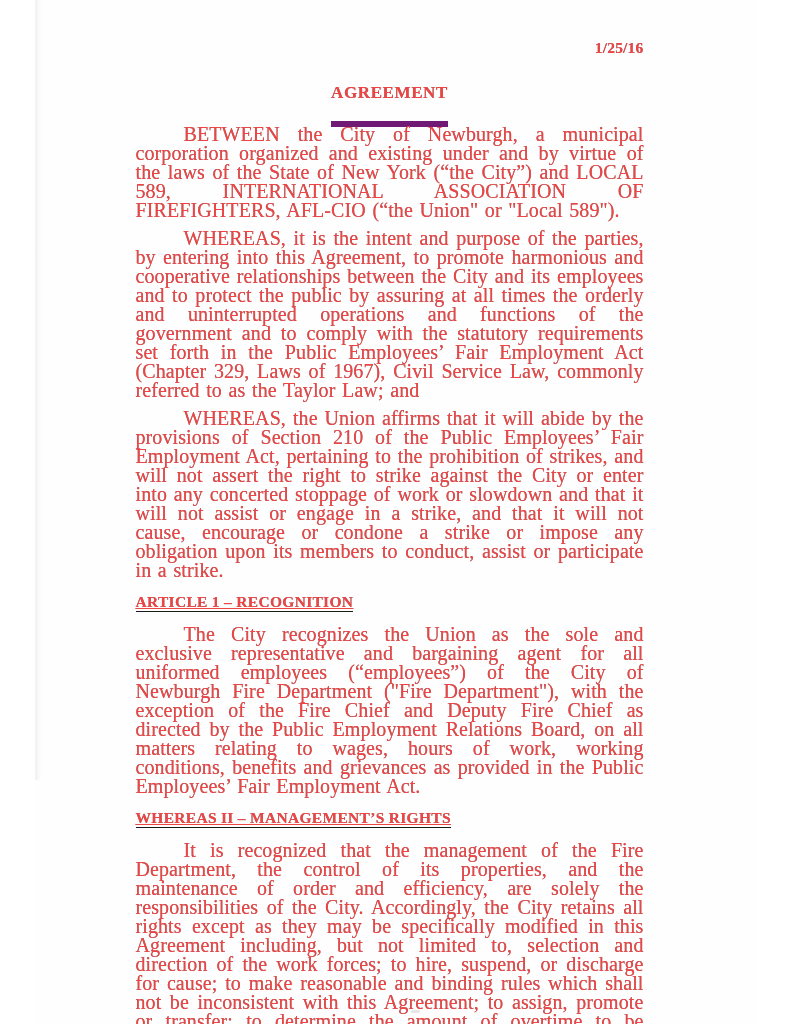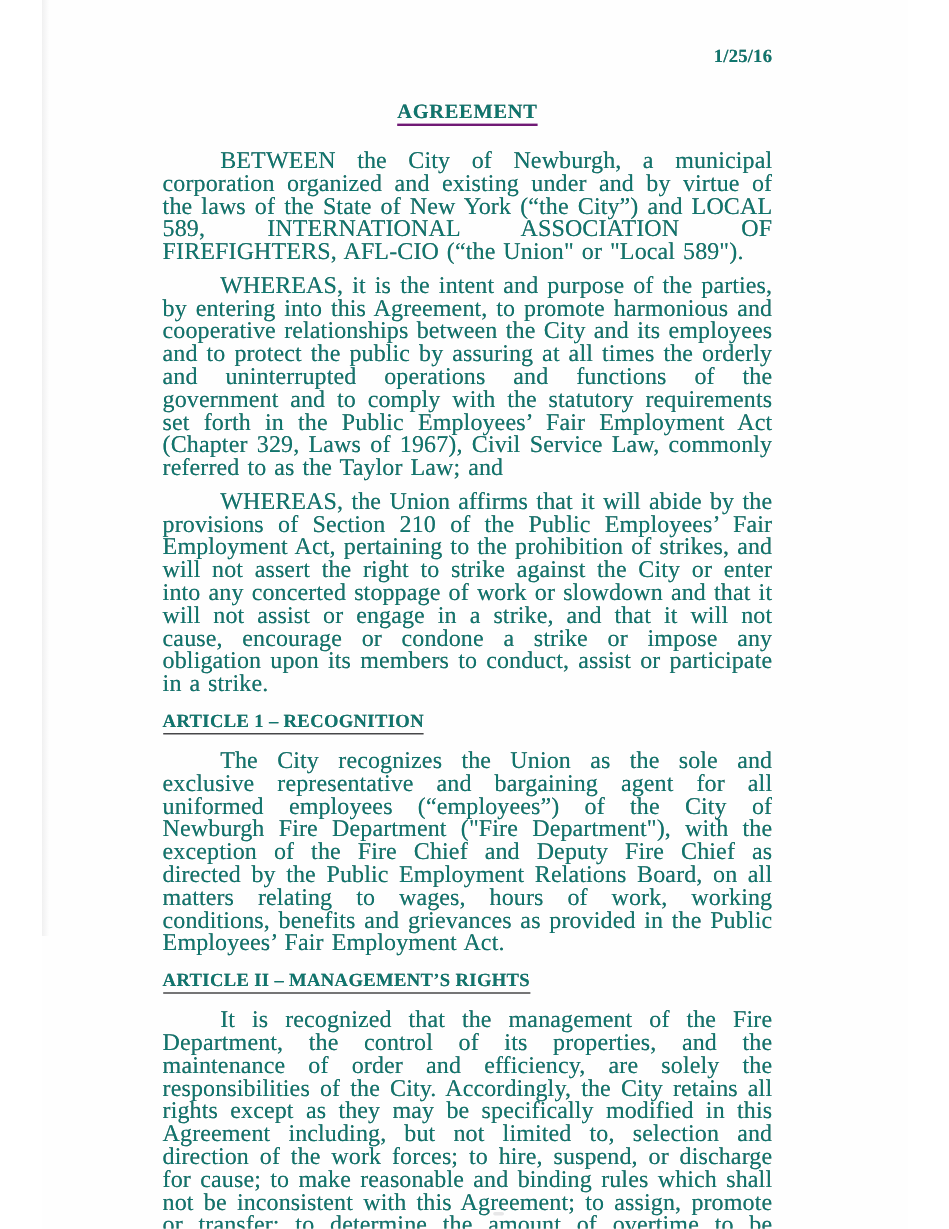--- a/index.html
+++ b/index.html
@@ -8,21 +8,21 @@
     background: #ffffff;
   }
   .page {
     position: relative;
     width: 722px;
     height: 1024px;
     margin: 0 auto;
     background: #fefefe;
     overflow: hidden;
     font-family: "Liberation Serif", "DejaVu Serif", serif;
-    color: #0f766e;
+    color: #ef4444;
     box-sizing: border-box;
     padding: 38px 113px 0 101px;
   }
   
   .edge-artifact {
     position: absolute;
     left: 0;
     top: 0;
     width: 6px;
     height: 780px;
@@ -51,41 +51,42 @@
   }
   .doc-title {
     margin: 26px 0 0 0;
     text-align: center;
     font-size: 17px;
     line-height: 20px;
     font-weight: bold;
     letter-spacing: 0.6px;
   }
   .doc-title .underlined {
-    border-bottom: 2px solid #701a75;
-    padding-bottom: 1px;
+    border-bottom: 6px solid #701a75;
+    padding-bottom: 19px;
   }
   p.body-para {
     margin: 0 0 9px 0;
     font-size: 20px;
     line-height: 19px;
     text-align: justify;
     text-indent: 48px;
     word-spacing: 1.5px;
     letter-spacing: 0.1px;
   }
   p.first-para {
     margin-top: 22px;
   }
   h2.article-heading {
     margin: 12px 0 14px 0;
     font-size: 15.5px;
     line-height: 19px;
     font-weight: bold;
     letter-spacing: 0.3px;
+    text-decoration: underline;
   }
   h2.article-heading .underlined {
     border-bottom: 1.8px solid #1b1b1d;
     padding-bottom: 1px;
   }
 </style>
 </head>
 <body>
 
 <div class="page">
@@ -104,20 +105,20 @@
 
   <p class="body-para ink">WHEREAS, the Union affirms that it will abide by the provisions of Section 210 of the Public Employees’ Fair Employment Act, pertaining to the prohibition of strikes, and will not assert the right to strike against the City or enter into any concerted stoppage of work or slowdown and that it will not assist or engage in a strike, and that it will not cause, encourage or condone a strike or impose any obligation upon its members to conduct, assist or participate in a strike.</p>
 
   <h2 class="article-heading ink">
     <span class="underlined">ARTICLE 1 – RECOGNITION</span>
   </h2>
 
   <p class="body-para ink">The City recognizes the Union as the sole and exclusive representative and bargaining agent for all uniformed employees (“employees”) of the City of Newburgh Fire Department ("Fire Department"), with the exception of the Fire Chief and Deputy Fire Chief as directed by the Public Employment Relations Board, on all matters relating to wages, hours of work, working conditions, benefits and grievances as provided in the Public Employees’ Fair Employment Act.</p>
 
   <h2 class="article-heading ink">
-    <span class="underlined">ARTICLE II – MANAGEMENT’S RIGHTS</span>
+    <span class="underlined">WHEREAS II – MANAGEMENT’S RIGHTS</span>
   </h2>
 
   <p class="body-para ink">It is recognized that the management of the Fire Department, the control of its properties, and the maintenance of order and efficiency, are solely the responsibilities of the City. Accordingly, the City retains all rights except as they may be specifically modified in this Agreement including, but not limited to, selection and direction of the work forces; to hire, suspend, or discharge for cause; to make reasonable and binding rules which shall not be inconsistent with this Agreement; to assign, promote or transfer; to determine the amount of overtime to be worked; to relieve employees from duty because of lack of work or for other legitimate reasons; to decide on the number and location of facilities, stations, etc.; to determine the work to be performed, amount of supervision necessary, equipment, methods, schedules, designing, engineering and the control of equipment and materials; to purchase services of others by contract or otherwise except as they may be otherwise specifically limited in this Agreement; and to make reasonable and binding rules which shall not be inconsistent with this Agreement.</p>
 
   <div class="bottom-artifact"></div>
 
 </div>
 
 </body></html>

